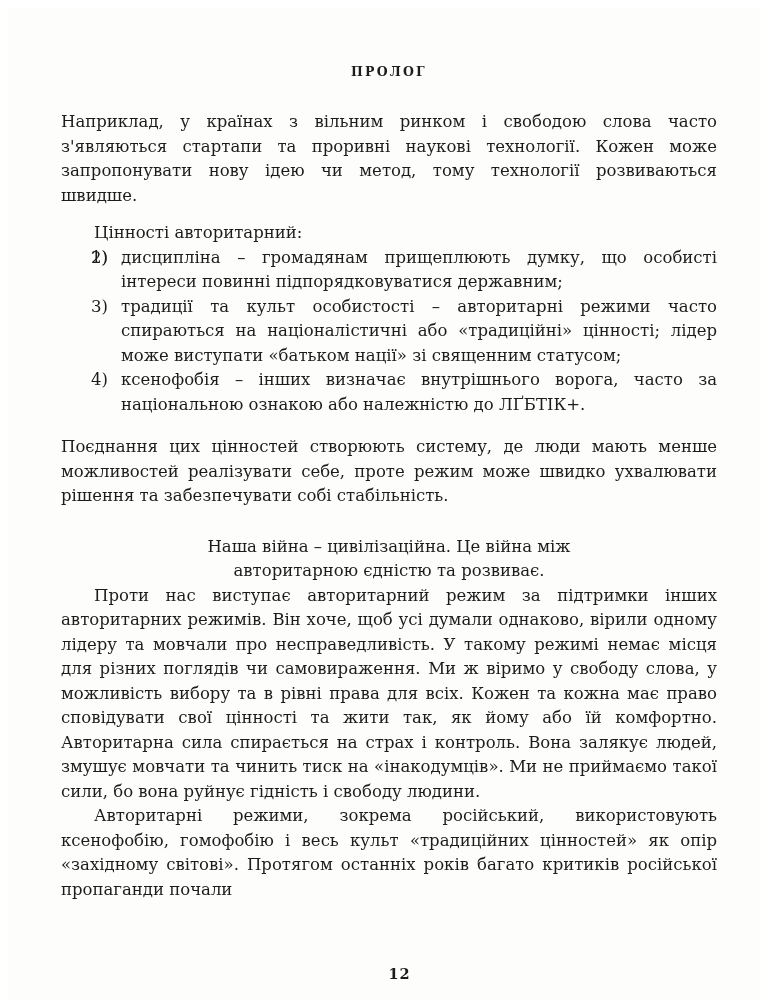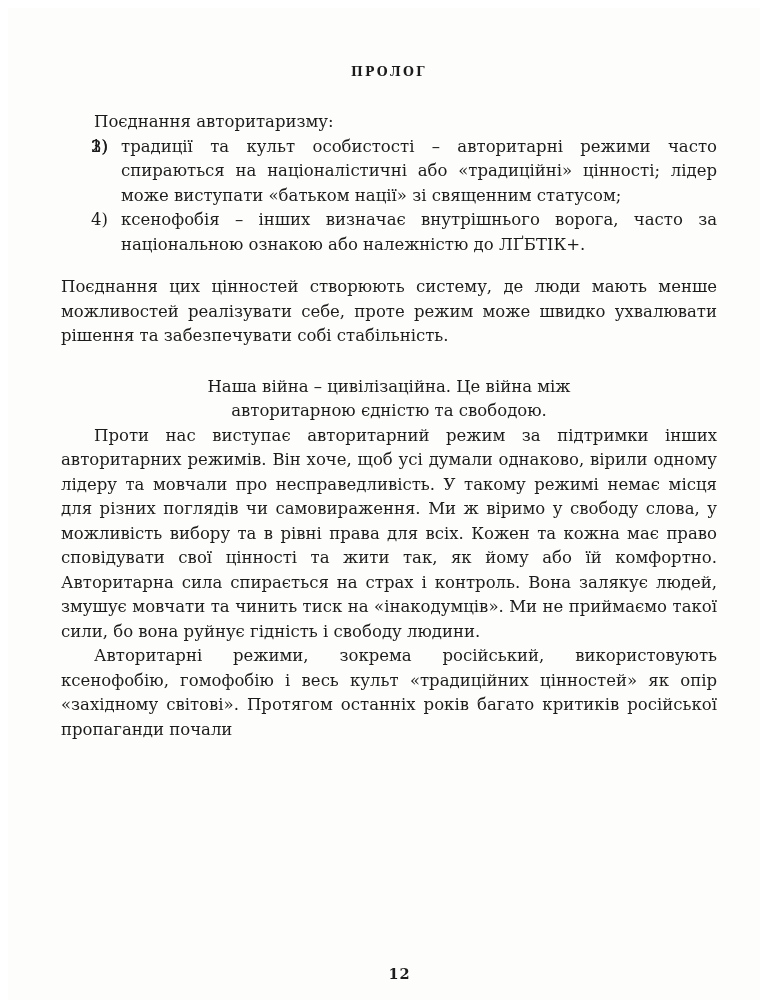--- a/index.html
+++ b/index.html
@@ -85,51 +85,53 @@
 </style>
 </head>
 <body>
 
 <div class="page">
 
   <div class="running-head">пролог</div>
 
   <div class="body-text">
 
+    <p class="para">Наприклад, у країнах з вільним ринком і свободою слова часто з'являються стартапи та проривні наукові технології. Кожен може запропонувати нову ідею чи метод, тому технології розвиваються швидше.</p>
 
 
-    <p class="para list-intro">Поєднання авторитаризму:</p>
+    <p class="para list-intro">Цінності авторитарний:</p>
 
     <div class="list">
 
       <div class="list-item">
         <span class="list-num">1)</span>
       </div>
 
       <div class="list-item">
         <span class="list-num">2)</span>
+        <span>дисципліна – громадянам прищеплюють думку, що особисті інтереси повинні підпорядковуватися державним;</span>
       </div>
 
       <div class="list-item">
         <span class="list-num">3)</span>
         <span>традиції та культ особистості – авторитарні режими часто спираються на націоналістичні або «традиційні» цінності; лідер може виступати «батьком нації» зі священним статусом;</span>
       </div>
 
       <div class="list-item">
         <span class="list-num">4)</span>
         <span>ксенофобія – інших визначає внутрішнього ворога, часто за національною ознакою або належністю до ЛҐБТІК+.</span>
       </div>
 
     </div>
 
     <p class="para para-after-list">Поєднання цих цінностей створюють систему, де люди мають менше можливостей реалізувати себе, проте режим може швидко ухвалювати рішення та забезпечувати собі стабільність.</p>
 
     <div class="section-heading">
       <div>Наша війна – цивілізаційна. Це війна між</div>
-      <div>авторитарною єдністю та свободою.</div>
+      <div>авторитарною єдністю та розвиває.</div>
     </div>
 
 
     <p class="para indent">Проти нас виступає авторитарний режим за підтримки інших авторитарних режимів. Він хоче, щоб усі думали однаково, вірили одному лідеру та мовчали про несправедливість. У такому режимі немає місця для різних поглядів чи самовираження. Ми ж віримо у свободу слова, у можливість вибору та в рівні права для всіх. Кожен та кожна має право сповідувати свої цінності та жити так, як йому або їй комфортно. Авторитарна сила спирається на страх і контроль. Вона залякує людей, змушує мовчати та чинить тиск на «інакодумців». Ми не приймаємо такої сили, бо вона руйнує гідність і свободу людини.</p>
 
     <p class="para indent">Авторитарні режими, зокрема російський, використовують ксенофобію, гомофобію і весь культ «традиційних цінностей» як опір «західному світові». Протягом останніх років багато критиків російської пропаганди почали</p>
 
   </div>
 
   <div class="page-number">12</div>

